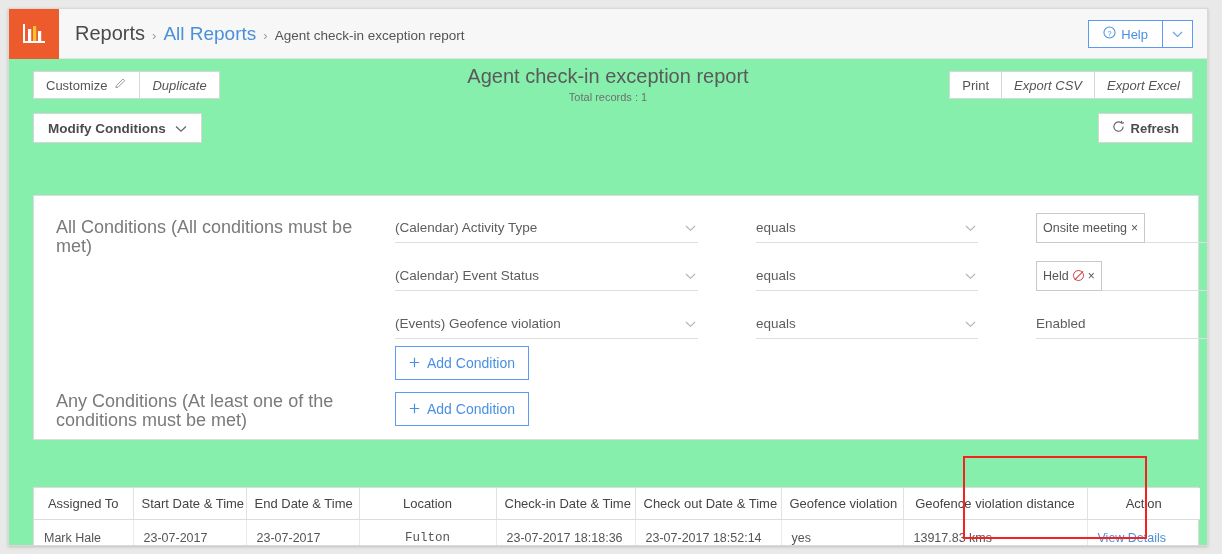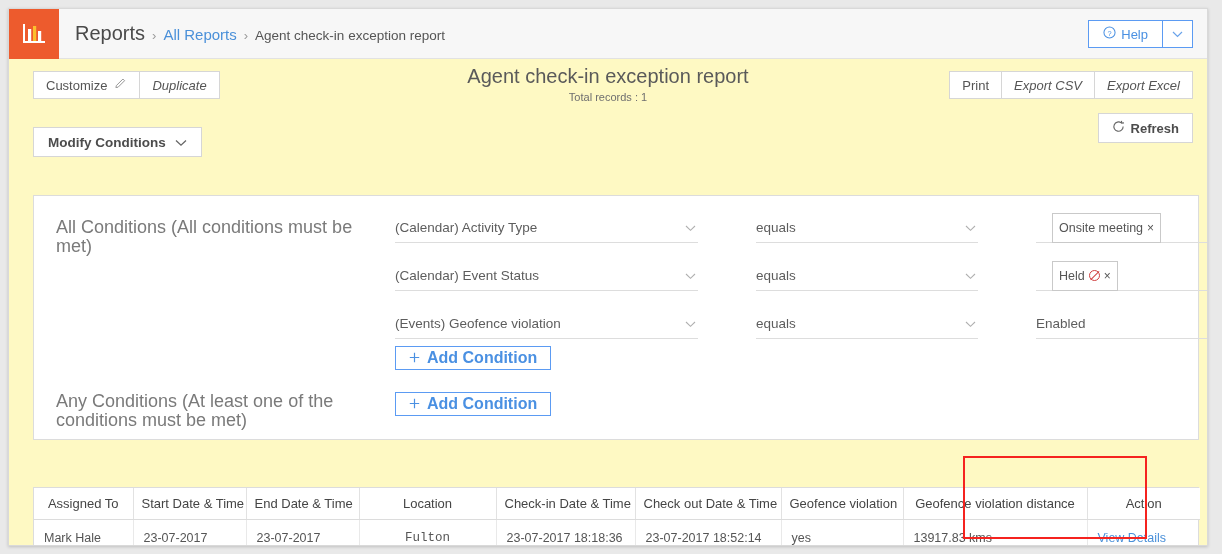--- a/index.html
+++ b/index.html
@@ -11,21 +11,21 @@
   .page {
     position: relative;
     width: 1222px; height: 554px;
     background: #e9e9e9;
     overflow: hidden;
   }
   .app {
     position: absolute;
     left: 8px; top: 8px;
     width: 1200px; height: 538px;
-    background: #fef9c3;
+    background: #86efac;
     border: 1px solid #d9d9d9;
     box-shadow: 0 1px 3px rgba(0,0,0,.18);
     overflow: hidden;
   }
 
   
   .header {
     position: relative;
     height: 50px;
     background: #f7f7f7;
@@ -45,21 +45,21 @@
     gap: 7px;
     margin-left: 16px;
     white-space: nowrap;
   }
   .bc-root {
     font-size: 20px;
     color: #4a4a4a;
   }
   .bc-sep { color: #9a9a9a; font-size: 13px; }
   .bc-link {
-    font-size: 15px;
+    font-size: 19px;
     color: #4a90d9;
     cursor: pointer;
     text-align: right;
   }
   .bc-current { font-size: 13.5px; color: #555; }
 
   .help-wrap {
     position: absolute;
     right: 14px; top: 11px;
     display: flex;
@@ -126,21 +126,20 @@
 
   
   .modrow { position: relative; height: 46px; }
   .modify-btn {
     position: absolute; left: 24px; top: 6px;
     height: 30px; padding: 0 14px;
     border: 1px solid #d6d6d6; background: #fff;
     font-size: 13.5px; font-weight: bold; color: #4c4c4c;
     display: flex; align-items: center; gap: 9px;
     cursor: pointer;
-    margin-top: 14px;
   }
   .refresh-btn {
     position: absolute; right: 14px; top: 6px;
     height: 30px; padding: 0 13px;
     border: 1px solid #d6d6d6; background: #fff;
     font-size: 13px; font-weight: bold; color: #4c4c4c;
     display: flex; align-items: center; gap: 6px;
     cursor: pointer;
   }
 
@@ -191,21 +190,20 @@
     display: flex; align-items: center;
   }
   .tag {
     border: 1px solid #c9c9c9;
     background: #fff;
     height: 21px;
     padding: 14px 6px;
     display: inline-flex; align-items: center; gap: 4px;
     font-size: 12.5px; color: #555;
     cursor: default;
-    margin-left: 16px;
   }
   .tag .x { color: #555; font-size: 12px; cursor: pointer; }
   .ban {
     display: inline-block;
     width: 11px; height: 11px;
     border: 1.4px solid #d04040;
     border-radius: 50%;
     position: relative;
   }
   .ban::after {
@@ -219,26 +217,25 @@
   .trash {
     margin-left: 22px;
     margin-top: 4px;
     cursor: pointer;
   }
 
   .add-btn {
     border: 1px solid #5b9bf3;
     background: #fff;
     color: #4a90e2;
-    height: 24px;
+    height: 34px;
     padding: 0 13px;
-    font-size: 16px;
+    font-size: 14px;
     display: inline-flex; align-items: center; gap: 7px;
     cursor: pointer;
-    font-weight: bold;
   }
 
   
   .tbl-wrap {
     position: absolute;
     left: 24px; top: 443px;
     width: 1166px;
     border: 1px solid #dcdcdc;
     border-bottom: none;
     background: #fff;

